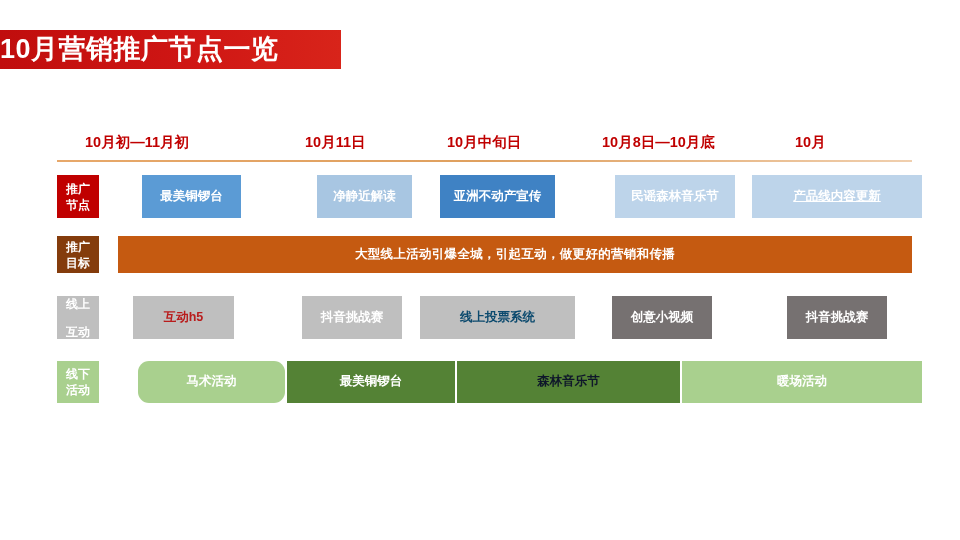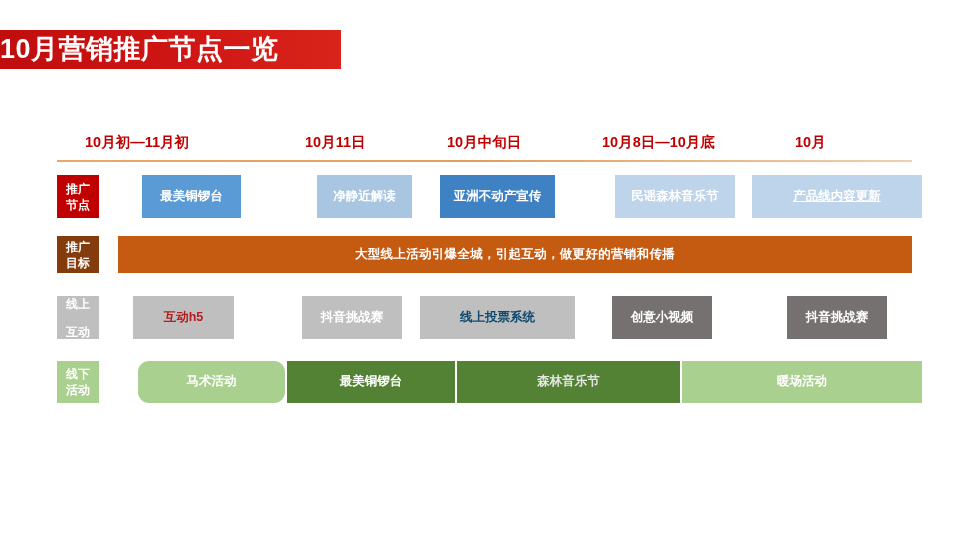--- a/index.html
+++ b/index.html
@@ -182,15 +182,15 @@
     <div class="chip" style="left: 757px; width: 100px; background: rgb(118, 113, 113); color: rgb(255, 255, 255);">抖音挑战赛</div>
   </div>
 
 <div class="row row4">
   <div class="row-label" style="background: rgb(169, 208, 142);">
     <span>线下</span>
     <span>活动</span>
   </div>
 <div class="chip" style="left: 108px; width: 147px; background: rgb(169, 208, 142); color: rgb(255, 255, 255); border-radius: 11px;">马术活动</div>
     <div class="chip" style="left: 257px; width: 168px; background: rgb(84, 130, 53); color: rgb(255, 255, 255);">最美铜锣台</div>
-    <div class="chip" style="left: 427px; width: 223px; background: rgb(84, 130, 53); color: #e5e5e5;">森林音乐节</div>
+    <div class="chip" style="left: 427px; width: 223px; background: rgb(84, 130, 53); color: #0f172a;">森林音乐节</div>
     <div class="chip" style="left: 652px; width: 240px; background: rgb(169, 208, 142); color: rgb(255, 255, 255);">暖场活动</div>
   </div>
 
 </body></html>

